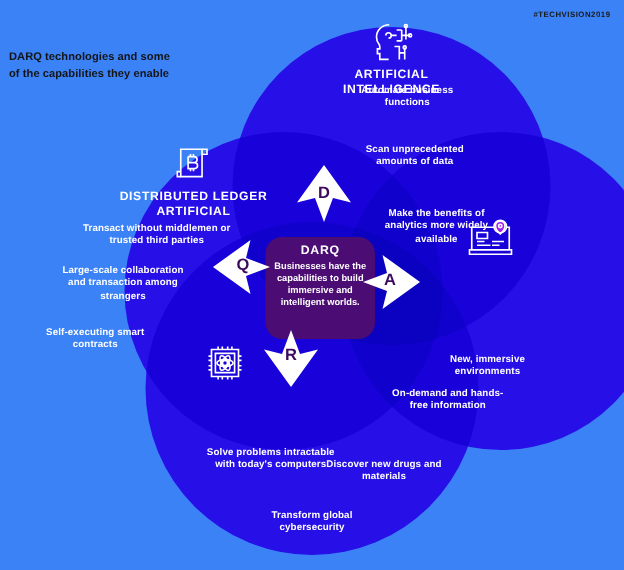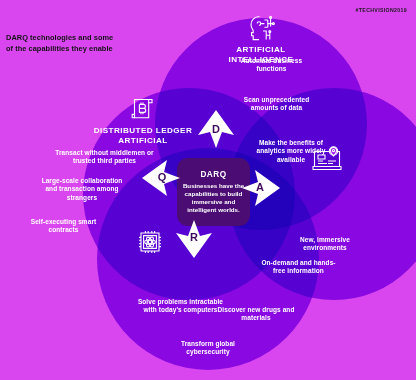--- a/index.html
+++ b/index.html
@@ -1,19 +1,19 @@
 <!DOCTYPE html>
 <html><head>
 <meta charset="utf-8">
 <style>
   html,body{margin:0;padding:0;background:#fff;}
   body{width:416px;height:380px;overflow:hidden;position:relative;
        font-family:"Liberation Sans",sans-serif;-webkit-font-smoothing:antialiased;}
 
-  #stage{position:absolute;inset:0;width:416px;height:380px;background:#d946ef;}
+  #stage{position:absolute;inset:0;width:416px;height:380px;background:#3b82f6;}
 
   .hashtag{position:absolute;right:9px;top:7px;font-size:5.2px;font-weight:bold;
     letter-spacing:.35px;color:#1a1a1a;}
 
   .lead{position:absolute;left:6px;top:33px;width:112px;font-size:7.4px;
     font-weight:bold;line-height:1.42;color:#141414;letter-spacing:.05px;}
 
   
   .venn{position:absolute;left:0;top:0;width:416px;height:380px;}
   .circle{position:absolute;border-radius:50%;mix-blend-mode:multiply;}
@@ -26,22 +26,22 @@
   .lbl{position:absolute;color:#fff;text-align:center;z-index:6;pointer-events:none;}
   .lbl .ttl{font-size:8.1px;font-weight:bold;line-height:1.22;letter-spacing:.45px;}
   .cap{position:absolute;color:#fff;text-align:center;z-index:6;font-size:6.5px;
     font-weight:bold;line-height:1.3;letter-spacing:.08px;pointer-events:none;}
 
   .ic{display:block;margin:0 auto 3px;}
 
   
   #core{position:absolute;left:177px;top:158px;width:73px;height:68px;
     background:#4b0d73;border-radius:11px;z-index:8;
-    display:flex;flex-direction:column;align-items:center;justify-content:center;
-    box-sizing:border-box;padding:20px 5px;}
+    display:flex;flex-direction:column;align-items:center;
+    box-sizing:border-box;padding:4px 5px;}
   #core .h{color:#fff;font-size:8.2px;font-weight:bold;letter-spacing:.5px;margin-bottom:3px;}
   #core .b{color:#fff;font-size:6.2px;font-weight:bold;line-height:1.3;text-align:center;}
 
   .arrow{position:absolute;z-index:9;width:44px;height:44px;}
   .arrow span{position:absolute;inset:0;display:flex;align-items:center;
     justify-content:center;color:#3d0a5e;font-size:11px;font-weight:bold;
     padding-bottom:3px;box-sizing:border-box;}
   #a-d{left:194px;top:108px;}
   #a-a{left:238px;top:166px;}
   #a-r{left:172px;top:216px;}
@@ -75,21 +75,21 @@
     </svg>
     <div class="ttl">
       <span>ARTIFICIAL</span><br>
       <span>INTELLIGENCE</span>
     </div>
   </div>
   <div class="cap" style="left:231px;top:57px;width:81px;">Automate business functions</div>
   <div class="cap" style="left:234px;top:96px;width:85px;">Scan unprecedented amounts of data</div>
   <div class="cap" style="left:253px;top:139px;width:76px;">Make the benefits of analytics more widely available</div>
 
-  <div class="lbl" style="left:79px;top:95px;width:128px;">
+  <div class="lbl" style="left:65px;top:95px;width:128px;">
     <svg class="ic" width="26" height="28" viewBox="0 0 26 28" fill="none" stroke="#ffffff" stroke-width="1.1">
       <path d="M4.5 4.5h14.2v18.2H4.5z"></path>
       <path d="M18.7 4.5h3.3v3.3h-3.3M4.5 22.7H2.2v-3.3h2.3"></path>
       <path d="M9.4 9.4h4a2 2 0 010 4h-4M9.4 13.4h4.3a2 2 0 010 4H9.4V9.4M11 7.6v1.8M11 17.4v1.8M13 7.6v1.8M13 17.4v1.8"></path>
     </svg>
     <div class="ttl">
       <span>DISTRIBUTED LEDGER</span><br>
       <span>ARTIFICIAL</span>
     </div>
   </div>

